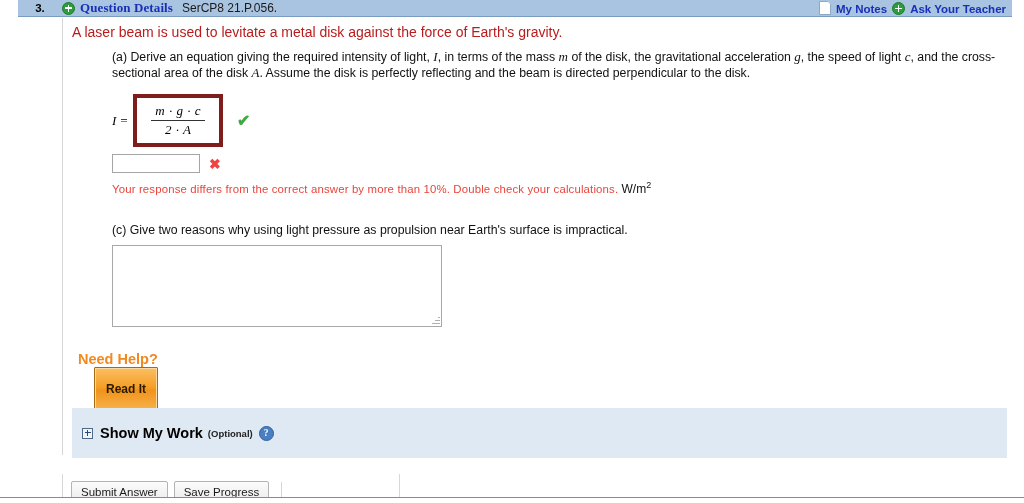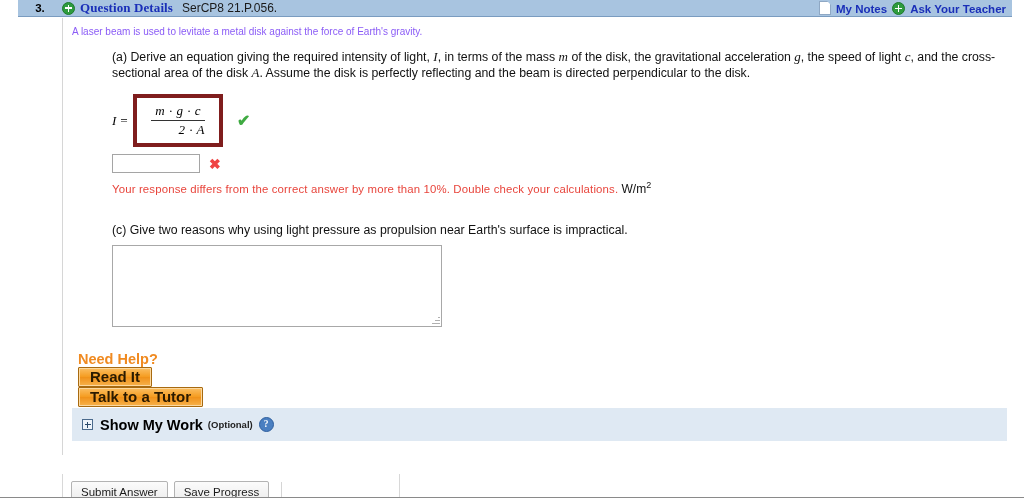--- a/index.html
+++ b/index.html
@@ -114,23 +114,23 @@
   }
 
   .content {
     position: absolute;
     left: 72px;
     top: 24px;
     width: 940px;
   }
 
   .intro {
-    font-size: 10px;
+    font-size: 14px;
     line-height: 16px;
-    color: #8b5cf6;
+    color: #b91c1c;
     margin-bottom: 9px;
   }
 
   .part {
     margin-left: 40px;
     font-size: 12.3px;
     line-height: 16px;
     color: #111;
   }
   .part-a-text { width: 912px; }
@@ -168,21 +168,20 @@
     padding: 0 4px 1px 4px;
     border-bottom: 1px solid #333;
     display: block;
     letter-spacing: 0.5px;
   }
   .frac .den {
     font-style: italic;
     display: block;
     padding-top: 1px;
     letter-spacing: 0.5px;
-    text-align: right;
   }
   .check-mark {
     color: #3faa42;
     font-size: 16px;
     font-weight: bold;
     margin-left: 14px;
     line-height: 1;
   }
   .x-mark {
     color: #ef4444;
@@ -274,39 +273,40 @@
   }
   .need-help-label {
     color: #f08a20;
     font-weight: bold;
     font-size: 14.5px;
     margin-right: 12px;
   }
   .orange-btn {
     font-family: "Liberation Sans", sans-serif;
     font-weight: bold;
-    font-size: 15px;
+    font-size: 12px;
     color: #2a1a00;
     background: linear-gradient(to bottom, #fbbf63 0%, #f59d22 48%, #f0921a 52%, #f7b24c 100%);
     border: 1px solid #a86a10;
     border-radius: 1px;
-    padding: 3px 11px;
+    padding: 15px 11px;
     margin-right: 9px;
     cursor: pointer;
     box-shadow: inset 0 0 0 1px #fcd9a0;
     line-height: 12px;
+    margin-left: 16px;
   }
 
   
   .show-work-bar {
     position: absolute;
     left: 72px;
     top: 408px;
     width: 935px;
-    height: 33px;
+    height: 50px;
     background: #dfe9f3;
     display: flex;
     align-items: center;
     padding-left: 10px;
     box-sizing: border-box;
   }
   .expand-box {
     width: 9px;
     height: 9px;
     border: 1px solid #4b6a8c;

